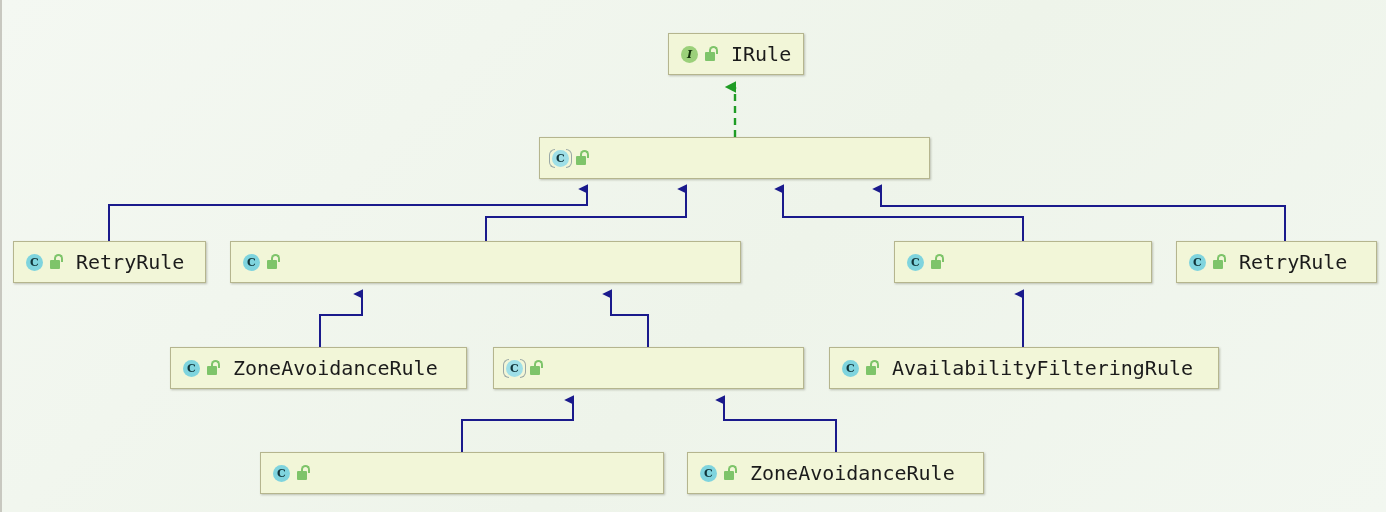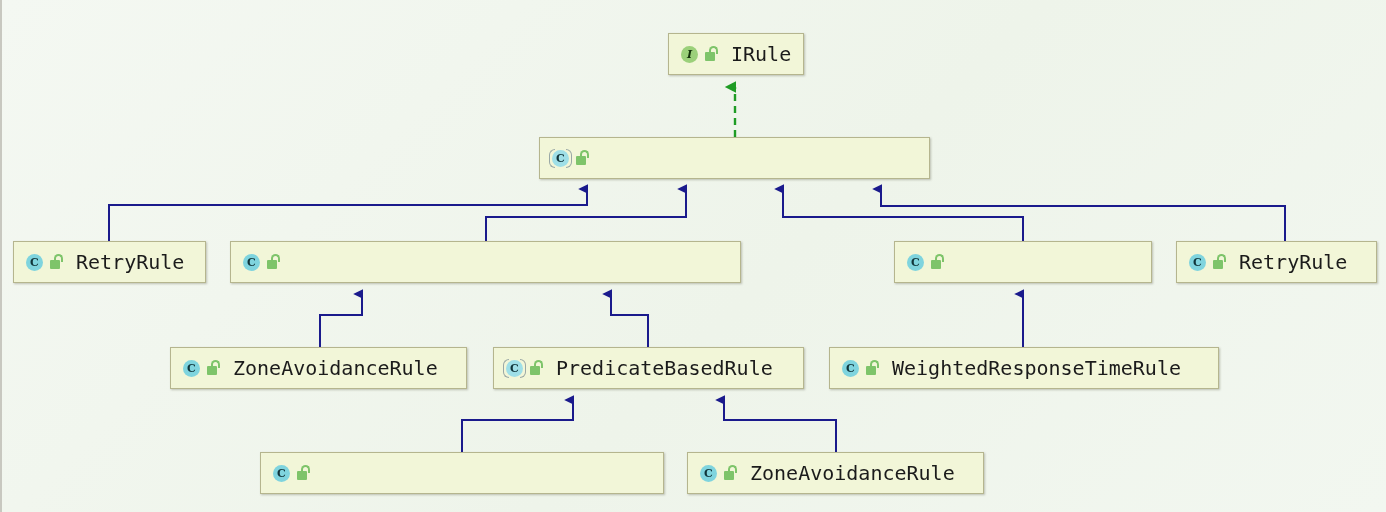--- a/index.html
+++ b/index.html
@@ -256,34 +256,33 @@
   <div class="node" style="left:491px; top:347px; width:311px;">
     <span class="node-icons">
       <span class="cls-icon abstract">
         <span class="disc">C</span>
       </span>
       <span class="lock-icon">
         <span class="shackle"></span>
           <span class="body"></span>
       </span>
     </span>
-    <span class="node-label">PredicateBasedRule</span>
   </div>
 
   <div class="node" style="left:827px; top:347px; width:390px;">
     <span class="node-icons">
       <span class="cls-icon">
         <span class="disc">C</span>
       </span>
       <span class="lock-icon">
         <span class="shackle"></span>
           <span class="body"></span>
       </span>
     </span>
-    <span class="node-label">WeightedResponseTimeRule</span>
+    <span class="node-label">AvailabilityFilteringRule</span>
   </div>
 
   <div class="node" style="left:258px; top:452px; width:404px;">
     <span class="node-icons">
       <span class="cls-icon">
         <span class="disc">C</span>
       </span>
       <span class="lock-icon">
         <span class="shackle"></span>
           <span class="body"></span>

